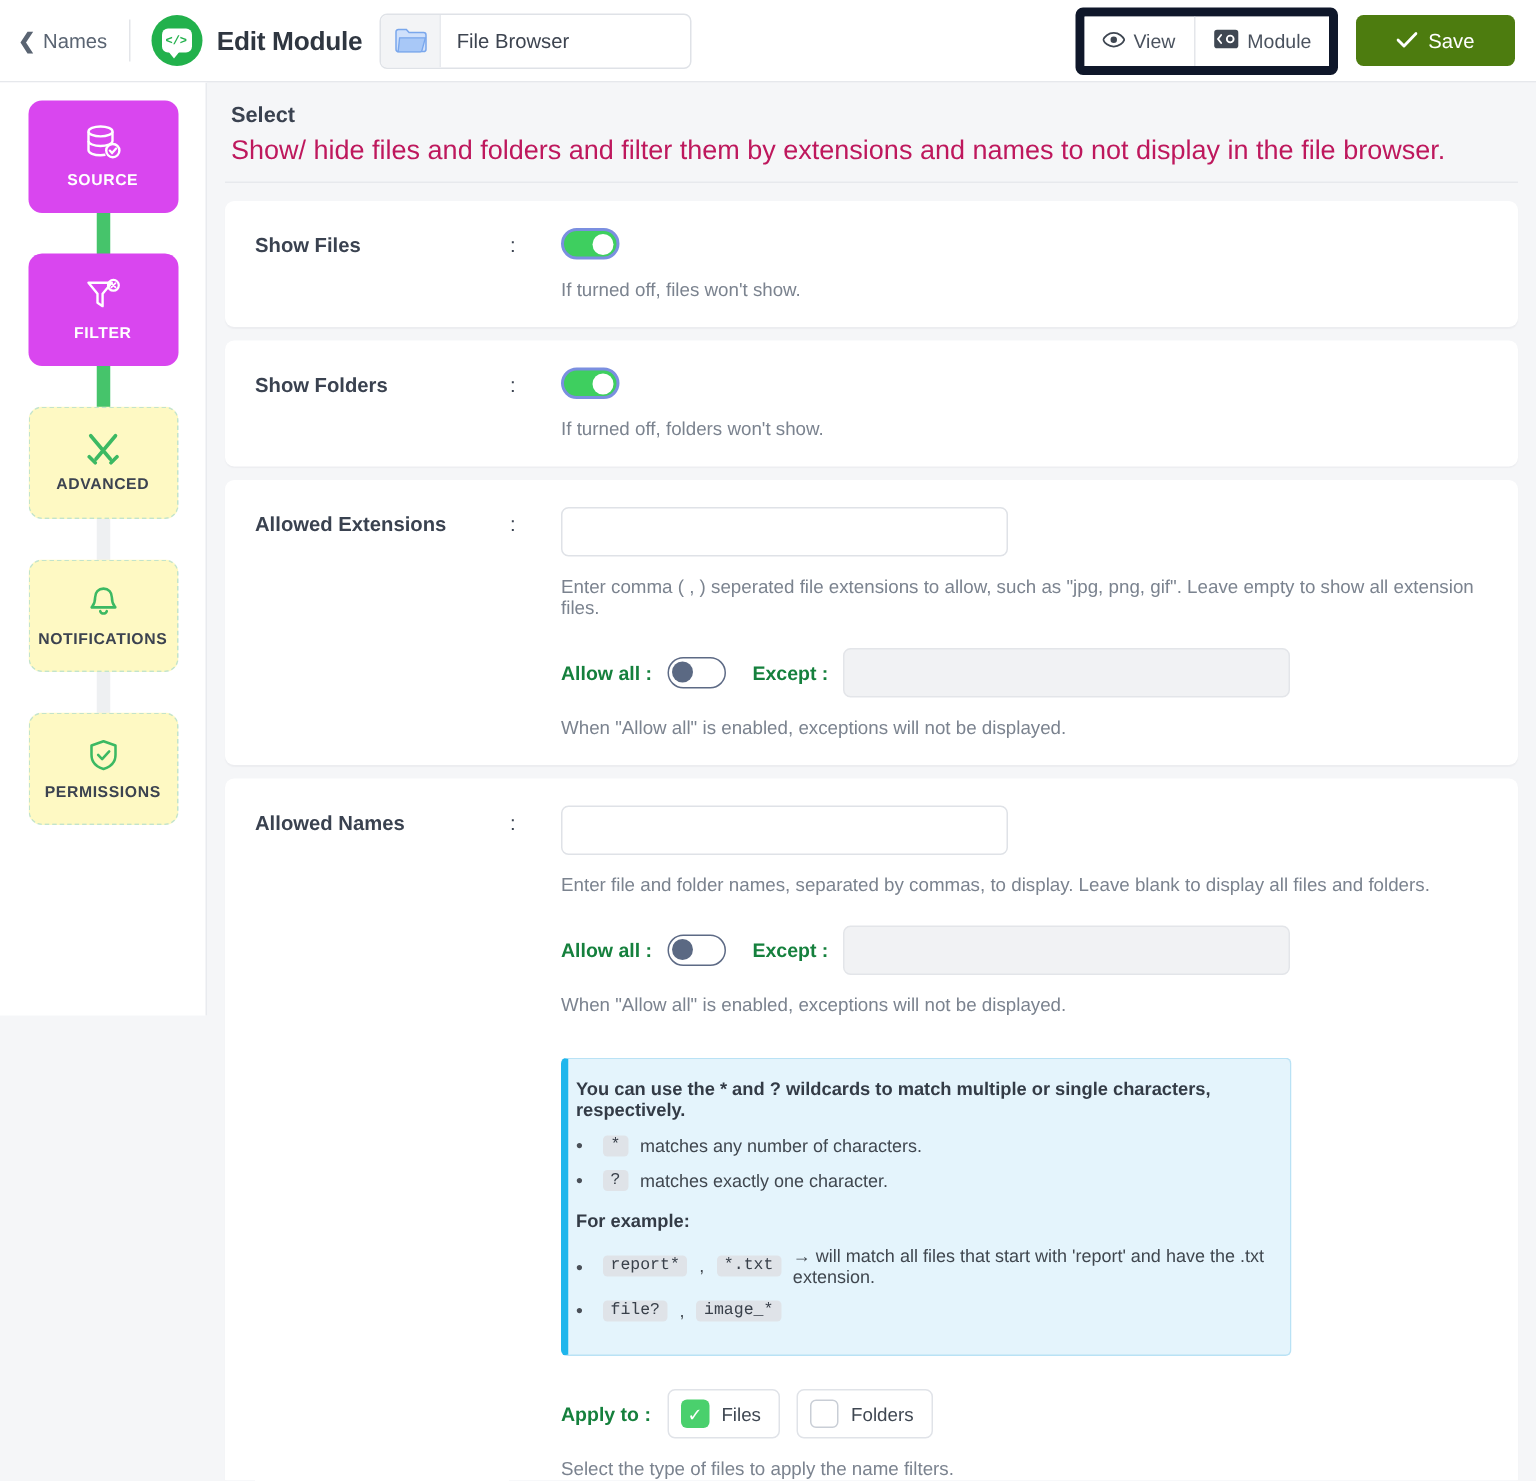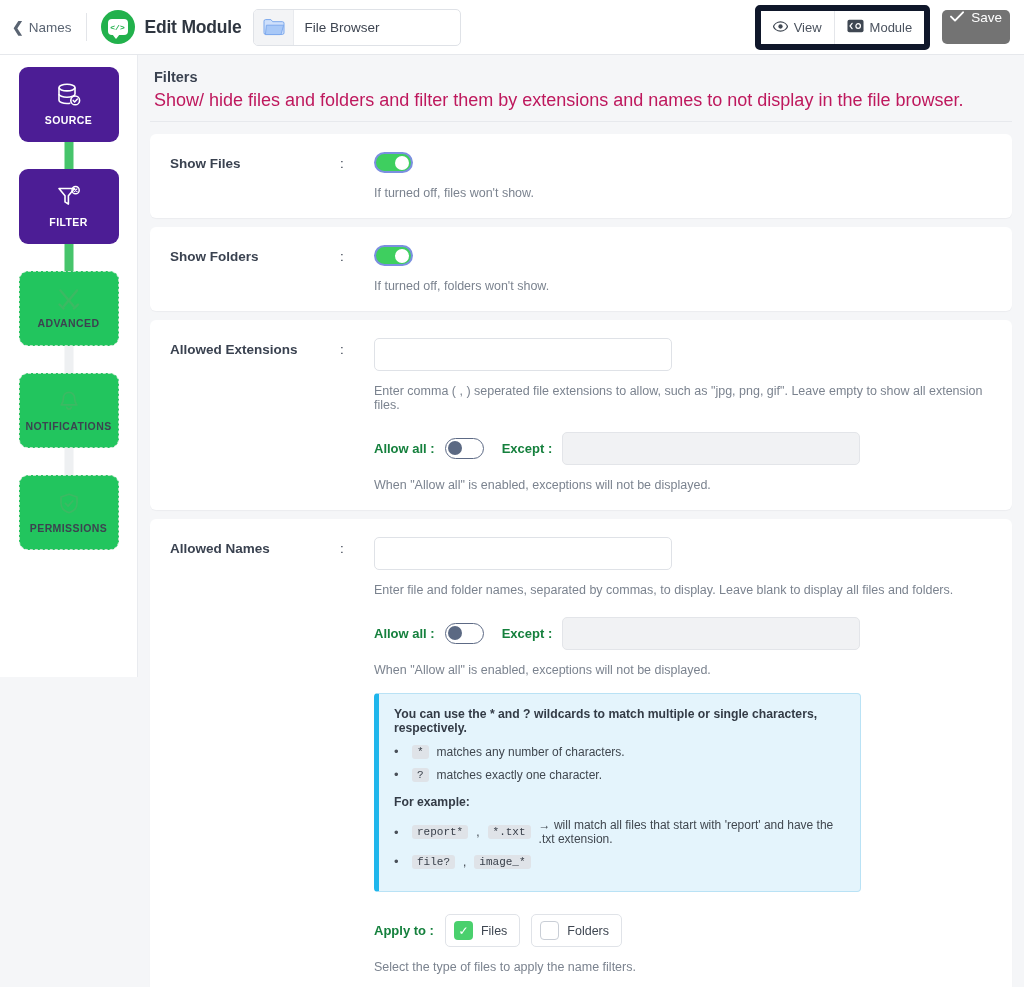--- a/index.html
+++ b/index.html
@@ -64,43 +64,43 @@
   }
   .top-right { margin-left: auto; display: flex; align-items: center; gap: 12px; }
   .btn-group { display: flex; border: 6px solid #0f172a; border-radius: 5px; overflow: hidden; background:#fff;}
   .btn-seg {
     display: flex; align-items: center; gap: 6px;
     padding: 0 12px; height: 33px; font-size: 13px; color: #4a525e;
     cursor: pointer; background: #fff;
   }
   .btn-seg + .btn-seg { border-left: 1px solid #e4e6ea; }
   .btn-save {
-    display: flex; align-items: flex-start; gap: 7px;
-    background: #737373; color: #fff; border-radius: 5px;
-    height: 34px; padding: 0 8px; font-size: 13.5px; cursor: pointer;
+    display: flex; align-items: center; gap: 7px;
+    background: #4d7c0f; color: #fff; border-radius: 5px;
+    height: 34px; padding: 0 27px; font-size: 13.5px; cursor: pointer;
   }
 
   
   .body-wrap { display: flex; height: 932px; }
 
   
   .sidebar {
     width: 138px; background: #ffffff; border-right: 1px solid #e9ebef;
     padding-top: 12px; height: 622px; position: relative; flex: none;
   }
   .steps { position: relative; display: flex; flex-direction: column; align-items: center; }
   .step {
     width: 100px; height: 75px; border-radius: 9px;
     display: flex; flex-direction: column; align-items: center; justify-content: center;
     gap: 7px; position: relative; z-index: 2; cursor: pointer;
   }
-  .step.active { background: #4c1d95; }
+  .step.active { background: #d946ef; }
   .step.active .step-label { color: #ffffff; }
   .step.idle {
-    background: #22c55e; border: 1px dashed #c3e4cb;
+    background: #fef9c3; border: 1px dashed #c3e4cb;
   }
   .step.idle .step-label { color: #3c4350; }
   .step-label { font-size: 10.5px; font-weight: bold; letter-spacing: 0.4px; }
   .step-icon svg { display: block; }
   .connector {
     position: absolute; left: 50%; transform: translateX(-50%);
     width: 9px; z-index: 1;
   }
   .connector.green { background: #46c46b; }
   .connector.grey { background: #eef0f2; }
@@ -154,24 +154,24 @@
   }
   .txt-input.muted { background: #f1f2f4; border-color: #e3e5e9; width: 298px; }
 
   .allowall-row {
     display: flex; align-items: center; gap: 10px; margin-top: 20px;
   }
   .mini-label { font-size: 13px; color: #15803d; font-weight: bold; }
 
   
   .infobox {
-    margin-top: 16px; width: 487px;
+    margin-top: 28px; width: 487px;
     background: #e4f4fc; border: 1px solid #b9e2f5;
     border-left: 5px solid #1fb6ec; border-radius: 4px;
-    padding: 13px 15px 14px 15px;
+    padding: 13px 15px 14px 5px;
   }
   .info-head { font-size: 12.2px; color: #333b46; font-weight: bold; margin-bottom: 9px; }
   .info-head.second { margin-top: 13px; }
   .info-list { list-style: none; }
   .info-list li {
     display: flex; align-items: center; gap: 8px;
     font-size: 12px; color: #40474f; margin-bottom: 8px;
   }
   .info-list li::before {
     content: "\2022"; color: #4a5058; font-size: 13px; width: 10px; flex:none;
@@ -321,21 +321,21 @@
           </svg>
         </span>
         <span class="step-label">PERMISSIONS</span>
       </div>
     </div>
   </div>
 
   <div class="main">
 
     <div class="page-head">
-      <div class="page-title">Filters</div>
+      <div class="page-title">Select</div>
       <div class="page-sub">Show/ hide files and folders and filter them by extensions and names to not display in the file browser.</div>
     </div>
 
     <div class="card">
       <div class="row">
         <div class="row-label">Show Files</div>
         <div class="colon">:</div>
         <div class="row-body">
           <div class="toggle on"><span class="knob"></span></div>
           <div class="hint">If turned off, files won't show.</div>

